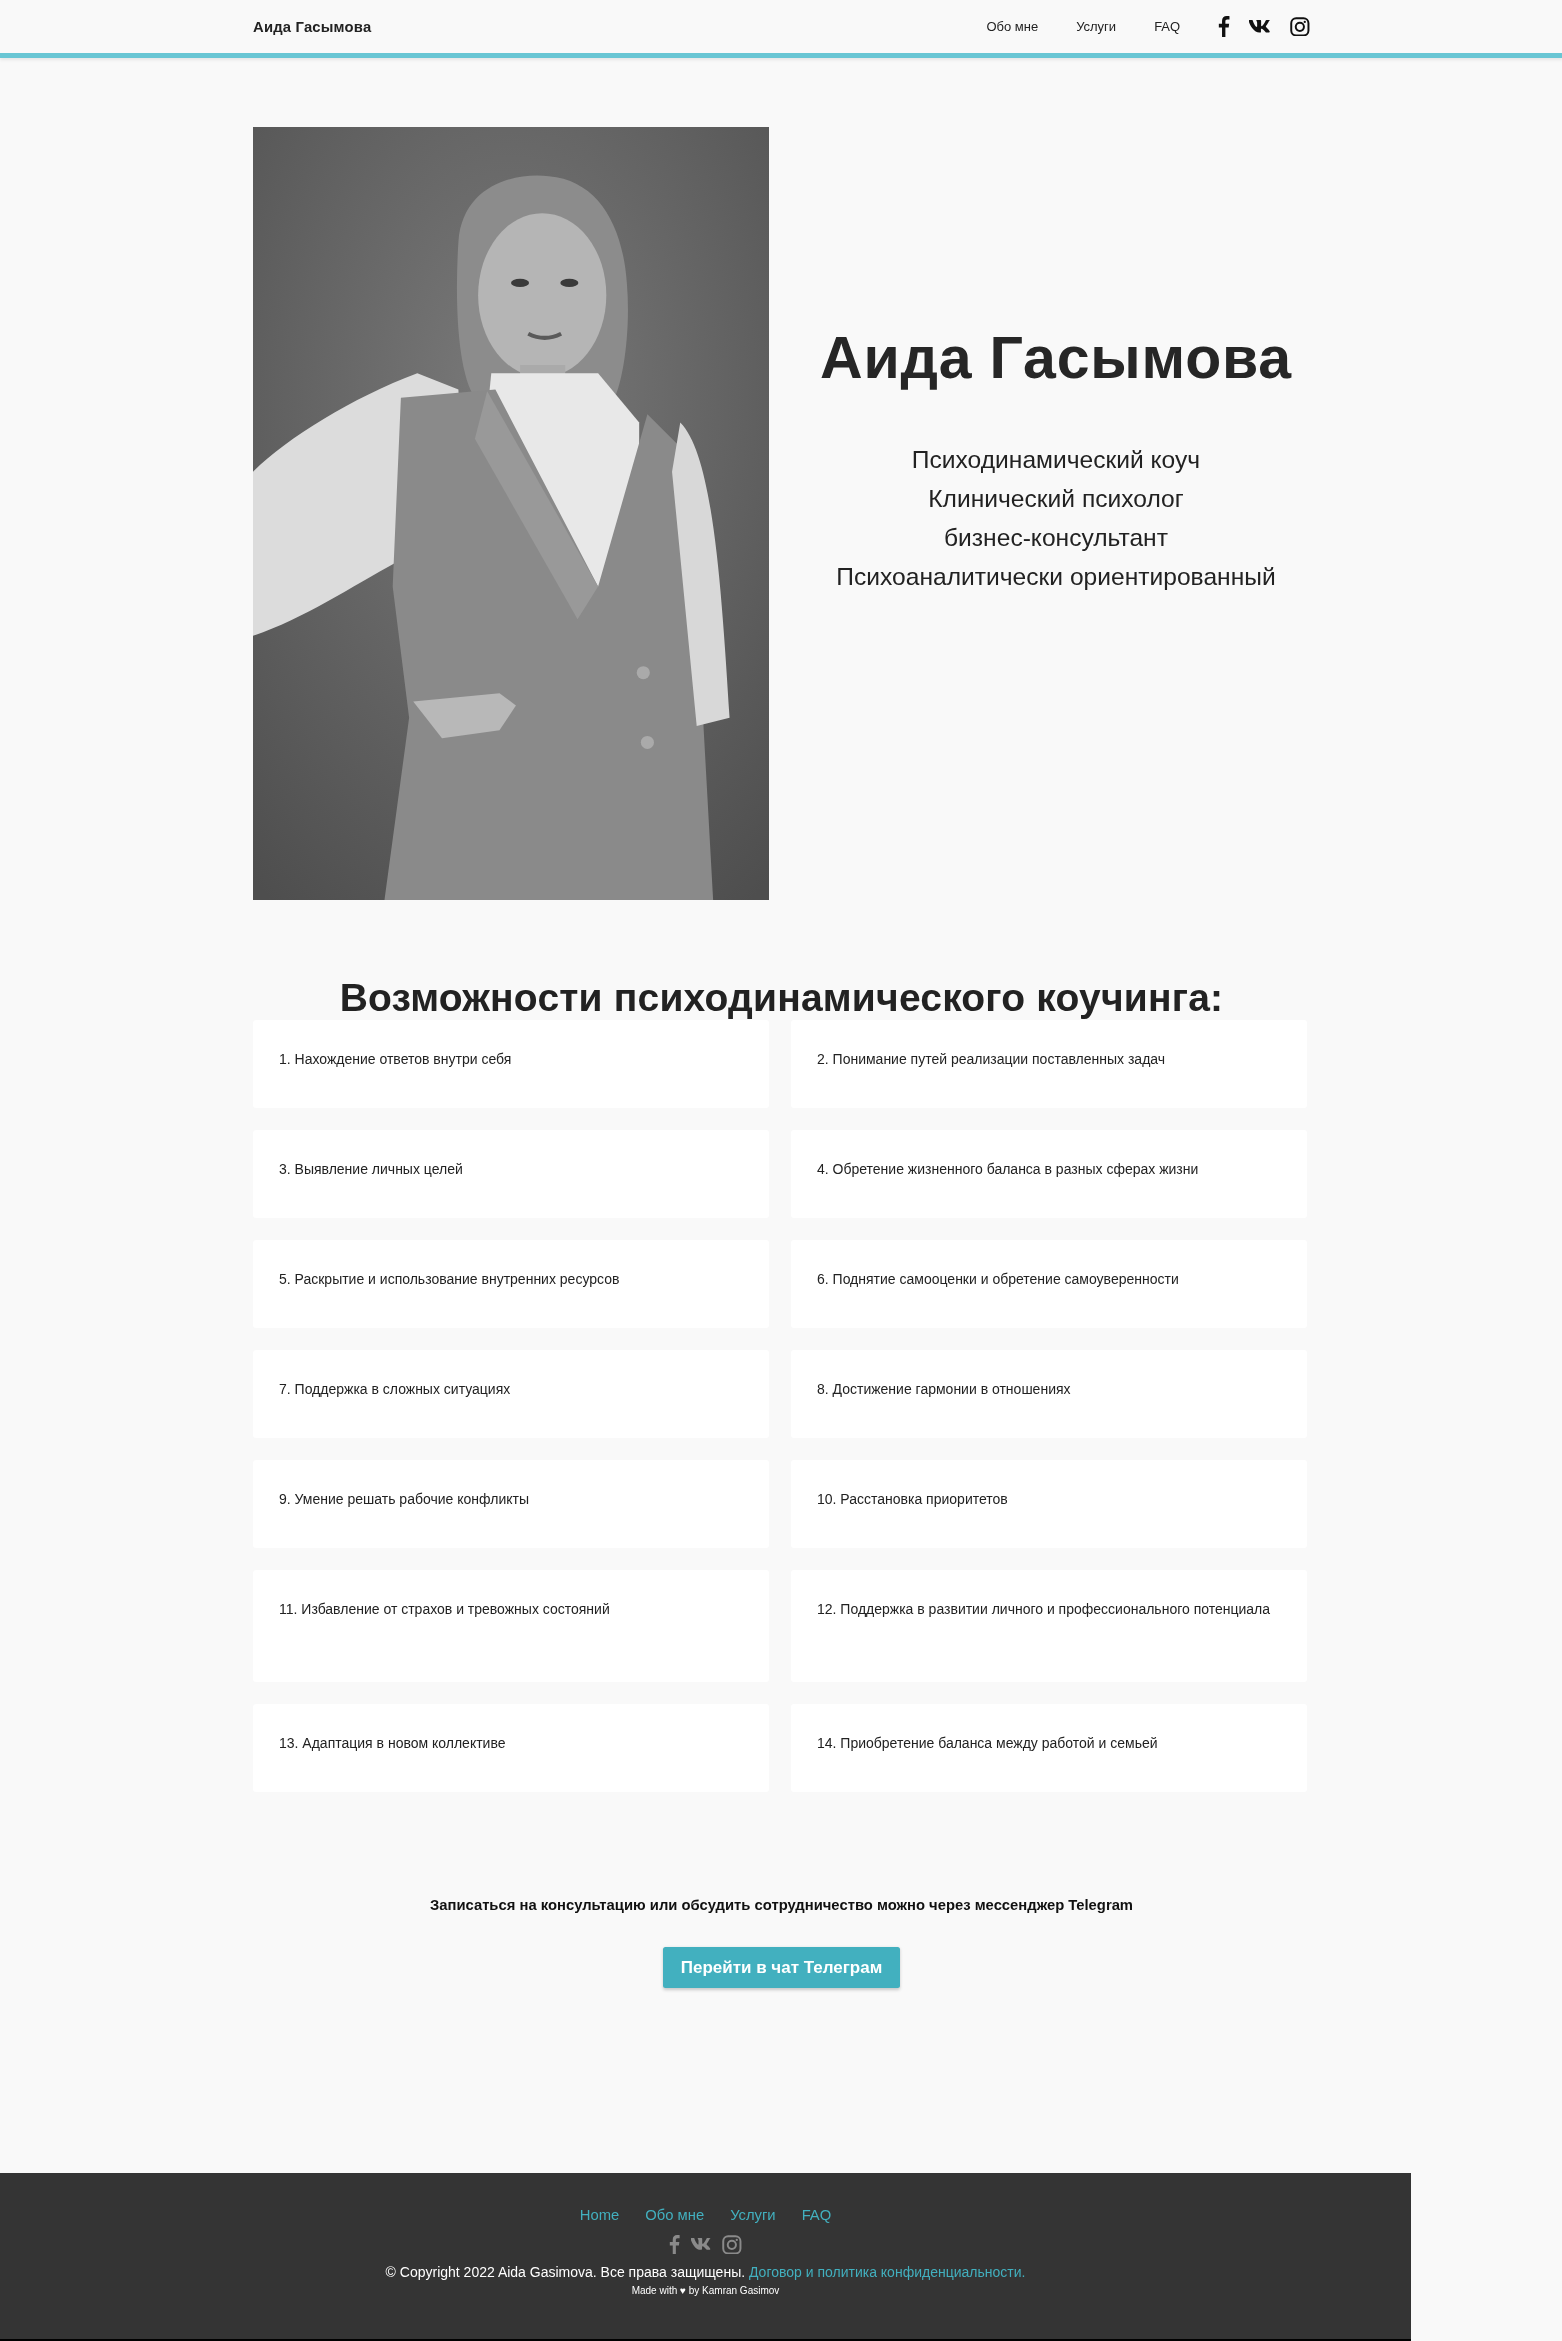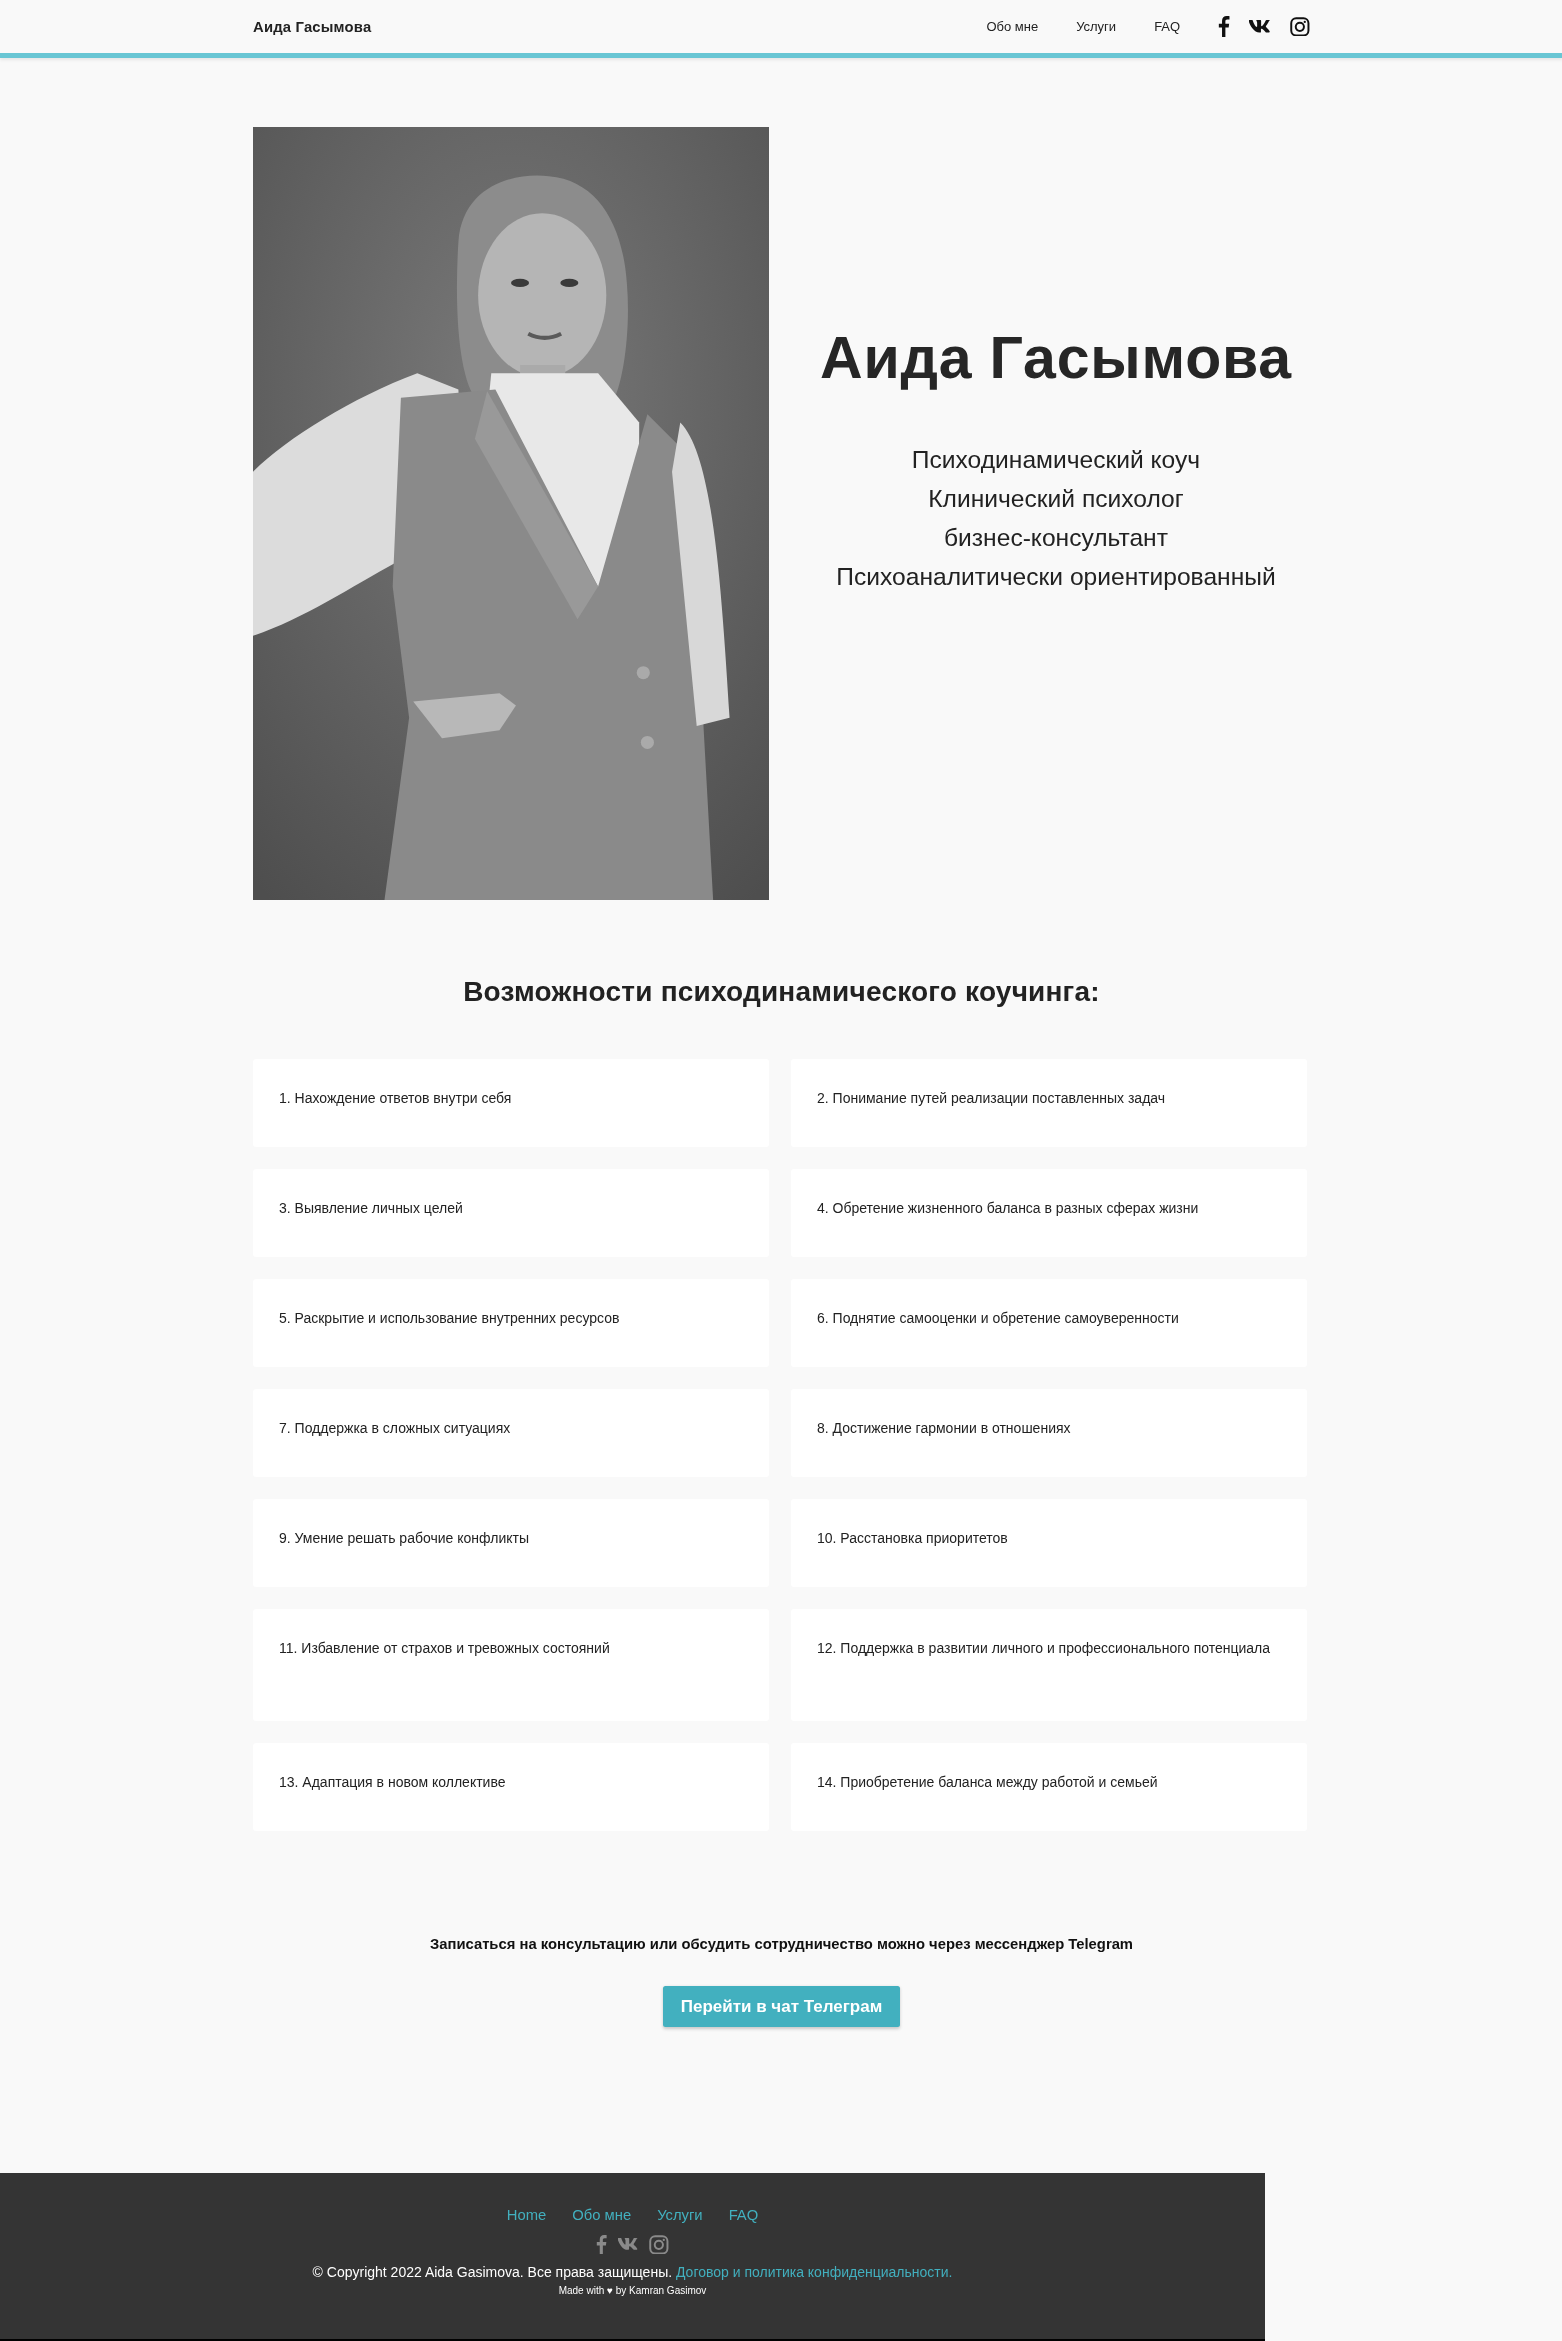--- a/index.html
+++ b/index.html
@@ -78,25 +78,24 @@
   }
   .hero-roles div {
     font-size: 24.6px;
     line-height: 39px;
     color: #222;
   }
 
   
   .section-title {
     text-align: center;
-    font-size: 28px;
+    font-size: 39px;
     font-weight: bold;
     color: #222;
     margin-top: 76px;
-    margin-bottom: 51px;
     letter-spacing: 0.2px;
   }
   .grid {
     width: 1057px;
     margin: 0 auto;
     display: grid;
     grid-template-columns: 516px 516px;
     column-gap: 26px;
     row-gap: 27px;
     gap: 22px;
@@ -132,21 +131,21 @@
     padding: 10.7px 18px;
     border-radius: 2.5px;
     box-shadow: 0 1.6px 3.3px rgba(0,0,0,0.2);
   }
 
   
   .footer {
     position: absolute;
     left: 0;
     top: 2173px;
-    width: 1265px;
+    width: 1411px;
     height: 169px;
     background: #343434;
     border-bottom: 3.3px solid #000;
     text-align: center;
   }
   .footer-links {
     margin-top: 34px;
     display: flex;
     justify-content: center;
   }

